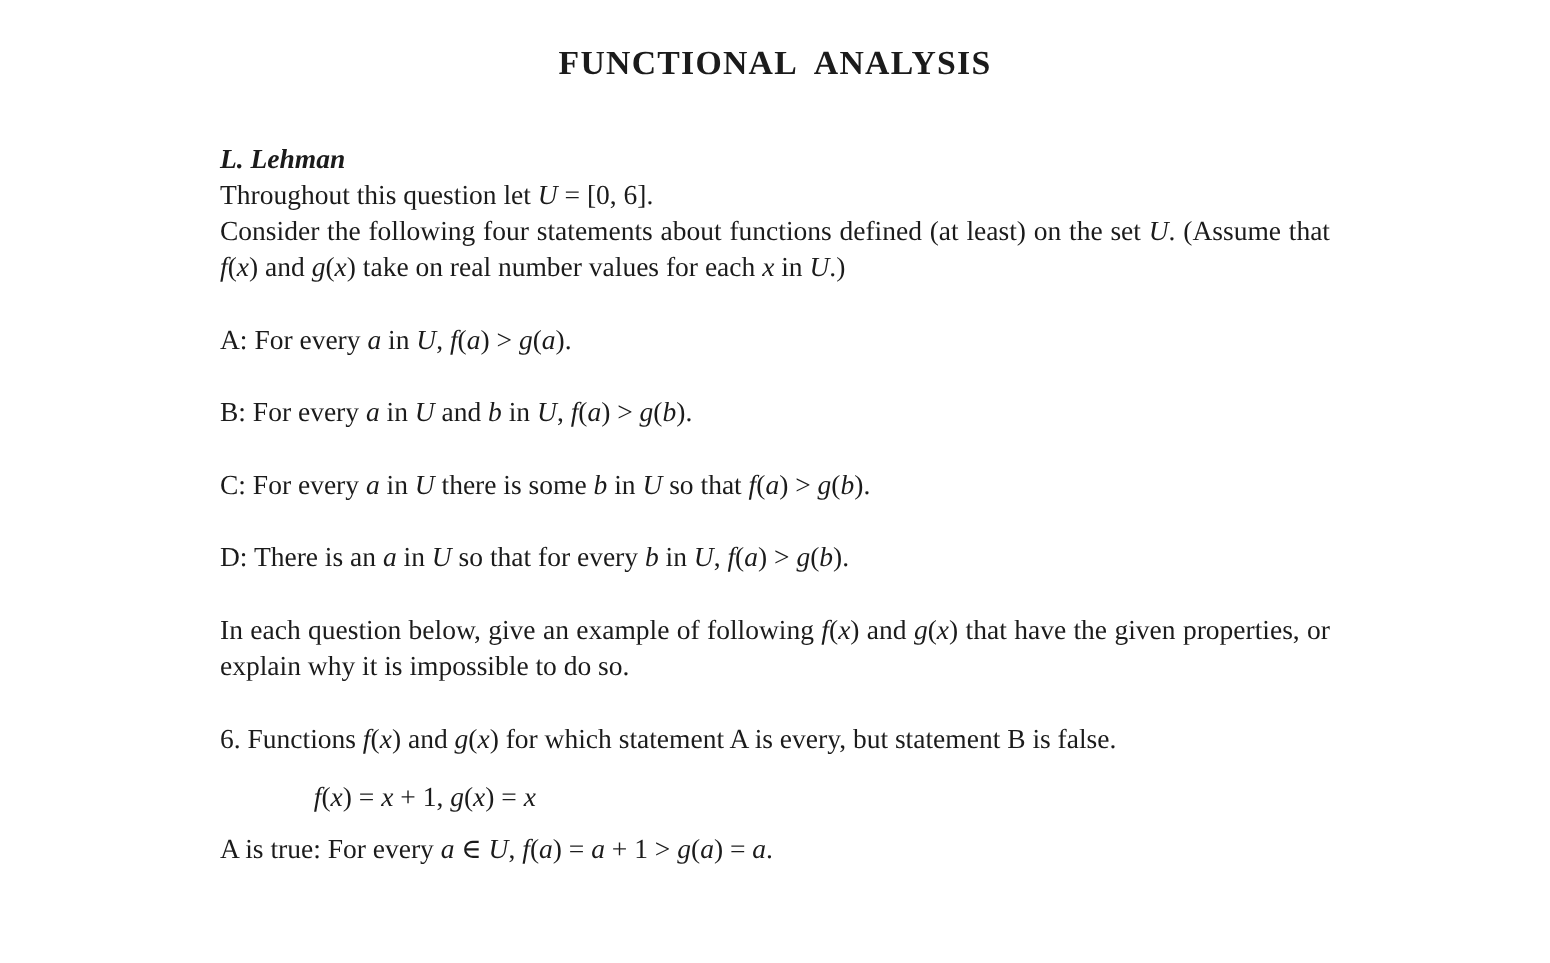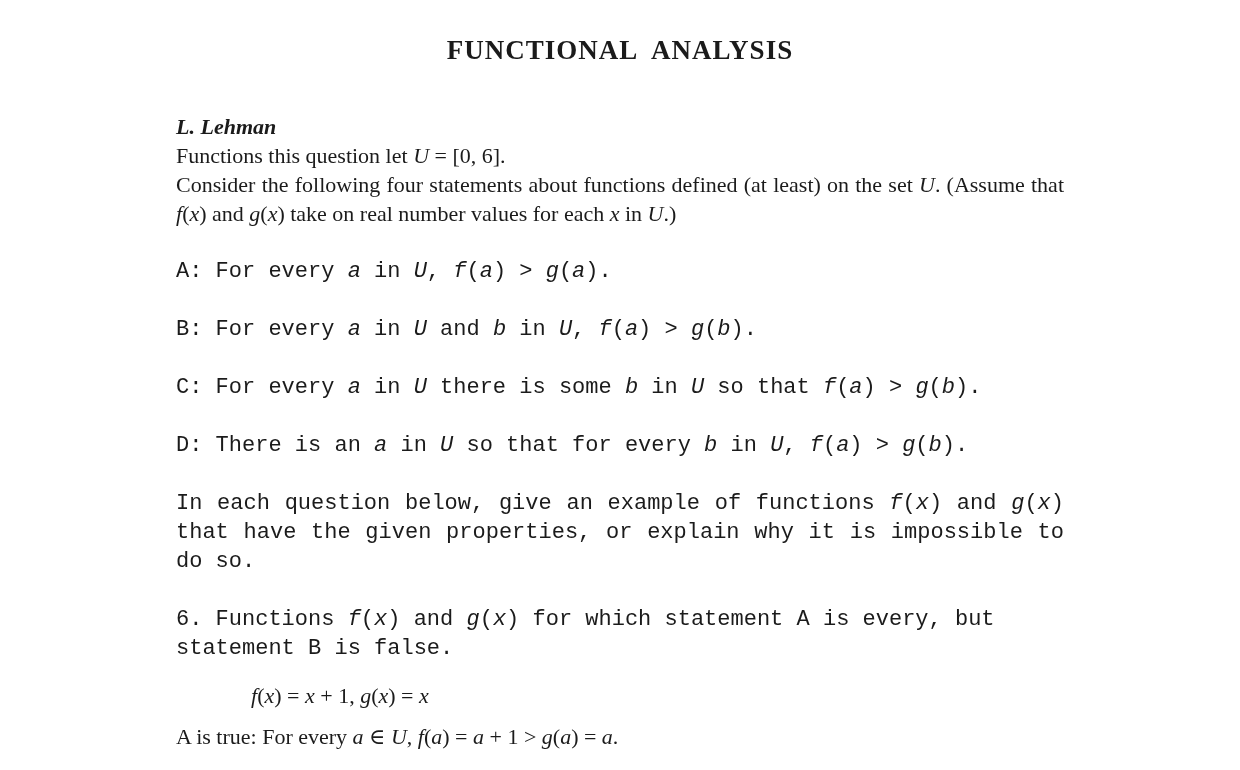--- a/index.html
+++ b/index.html
@@ -24,52 +24,52 @@
     margin: 34px 0 0 0;
     font-size: 27px;
     line-height: 32px;
     font-weight: bold;
     text-align: center;
     letter-spacing: 1px;
     word-spacing: 8px;
   }
   p { margin: 0; }
   .author-top { margin-top: 46px; font-style: italic; }
-  .gap { margin-top: 29px; font-family: Liberation Mono, monospace; }
+  .gap { margin-top: 29px; }
   .just { text-align: justify; }
   .eq {
     margin-top: 18px;
     margin-left: 75px;
   }
   .concl { margin-top: 12px; }
   .seg-i { font-style: italic; }
   .seg-b { font-weight: bold; text-align: right; }
 </style>
 </head>
 <body>
 
 <div class="content">
 
   <h1 class="doc-title"><span class="seg-b">FUNCTIONAL ANALYSIS</span></h1>
 
   <p class="author-top"><span class="seg-b">L. Lehman</span></p>
 
-  <p><span>Functions this question let </span><span class="seg-i">U</span><span> = [0, 6].</span></p>
+  <p><span>Throughout this question let </span><span class="seg-i">U</span><span> = [0, 6].</span></p>
 
   <p class="just"><span>Consider the following four statements about functions defined (at least) on the set </span><span class="seg-i">U</span><span>. (Assume that </span><span class="seg-i">f</span><span>(</span><span class="seg-i">x</span><span>) and </span><span class="seg-i">g</span><span>(</span><span class="seg-i">x</span><span>) take on real number values for each </span><span class="seg-i">x</span><span> in </span><span class="seg-i">U</span><span>.)</span></p>
 
   <p class="gap"><span>A: For every </span><span class="seg-i">a</span><span> in </span><span class="seg-i">U</span><span>, </span><span class="seg-i">f</span><span>(</span><span class="seg-i">a</span><span>) &gt; </span><span class="seg-i">g</span><span>(</span><span class="seg-i">a</span><span>).</span></p>
 
   <p class="gap"><span>B: For every </span><span class="seg-i">a</span><span> in </span><span class="seg-i">U</span><span> and </span><span class="seg-i">b</span><span> in </span><span class="seg-i">U</span><span>, </span><span class="seg-i">f</span><span>(</span><span class="seg-i">a</span><span>) &gt; </span><span class="seg-i">g</span><span>(</span><span class="seg-i">b</span><span>).</span></p>
 
   <p class="gap"><span>C: For every </span><span class="seg-i">a</span><span> in </span><span class="seg-i">U</span><span> there is some </span><span class="seg-i">b</span><span> in </span><span class="seg-i">U</span><span> so that </span><span class="seg-i">f</span><span>(</span><span class="seg-i">a</span><span>) &gt; </span><span class="seg-i">g</span><span>(</span><span class="seg-i">b</span><span>).</span></p>
 
   <p class="gap"><span>D: There is an </span><span class="seg-i">a</span><span> in </span><span class="seg-i">U</span><span> so that for every </span><span class="seg-i">b</span><span> in </span><span class="seg-i">U</span><span>, </span><span class="seg-i">f</span><span>(</span><span class="seg-i">a</span><span>) &gt; </span><span class="seg-i">g</span><span>(</span><span class="seg-i">b</span><span>).</span></p>
 
-  <p class="gap just"><span>In each question below, give an example of functions </span><span class="seg-i">f</span><span>(</span><span class="seg-i">x</span><span>) and </span><span class="seg-i">g</span><span>(</span><span class="seg-i">x</span><span>) that have the given properties, or explain why it is impossible to do so.</span></p>
+  <p class="gap just"><span>In each question below, give an example of following </span><span class="seg-i">f</span><span>(</span><span class="seg-i">x</span><span>) and </span><span class="seg-i">g</span><span>(</span><span class="seg-i">x</span><span>) that have the given properties, or explain why it is impossible to do so.</span></p>
 
   <p class="gap"><span>6. Functions </span><span class="seg-i">f</span><span>(</span><span class="seg-i">x</span><span>) and </span><span class="seg-i">g</span><span>(</span><span class="seg-i">x</span><span>) for which statement A is every, but statement B is false.</span></p>
 
 
   <p class="eq"><span class="seg-i">f</span><span>(</span><span class="seg-i">x</span><span>) = </span><span class="seg-i">x</span><span> + 1, </span><span class="seg-i">g</span><span>(</span><span class="seg-i">x</span><span>) = </span><span class="seg-i">x</span></p>
 
   <p class="concl"><span>A is true: For every </span><span class="seg-i">a</span><span> ∈ </span><span class="seg-i">U</span><span>, </span><span class="seg-i">f</span><span>(</span><span class="seg-i">a</span><span>) = </span><span class="seg-i">a</span><span> + 1 &gt; </span><span class="seg-i">g</span><span>(</span><span class="seg-i">a</span><span>) = </span><span class="seg-i">a</span><span>.</span></p>
 
 </div>
 

